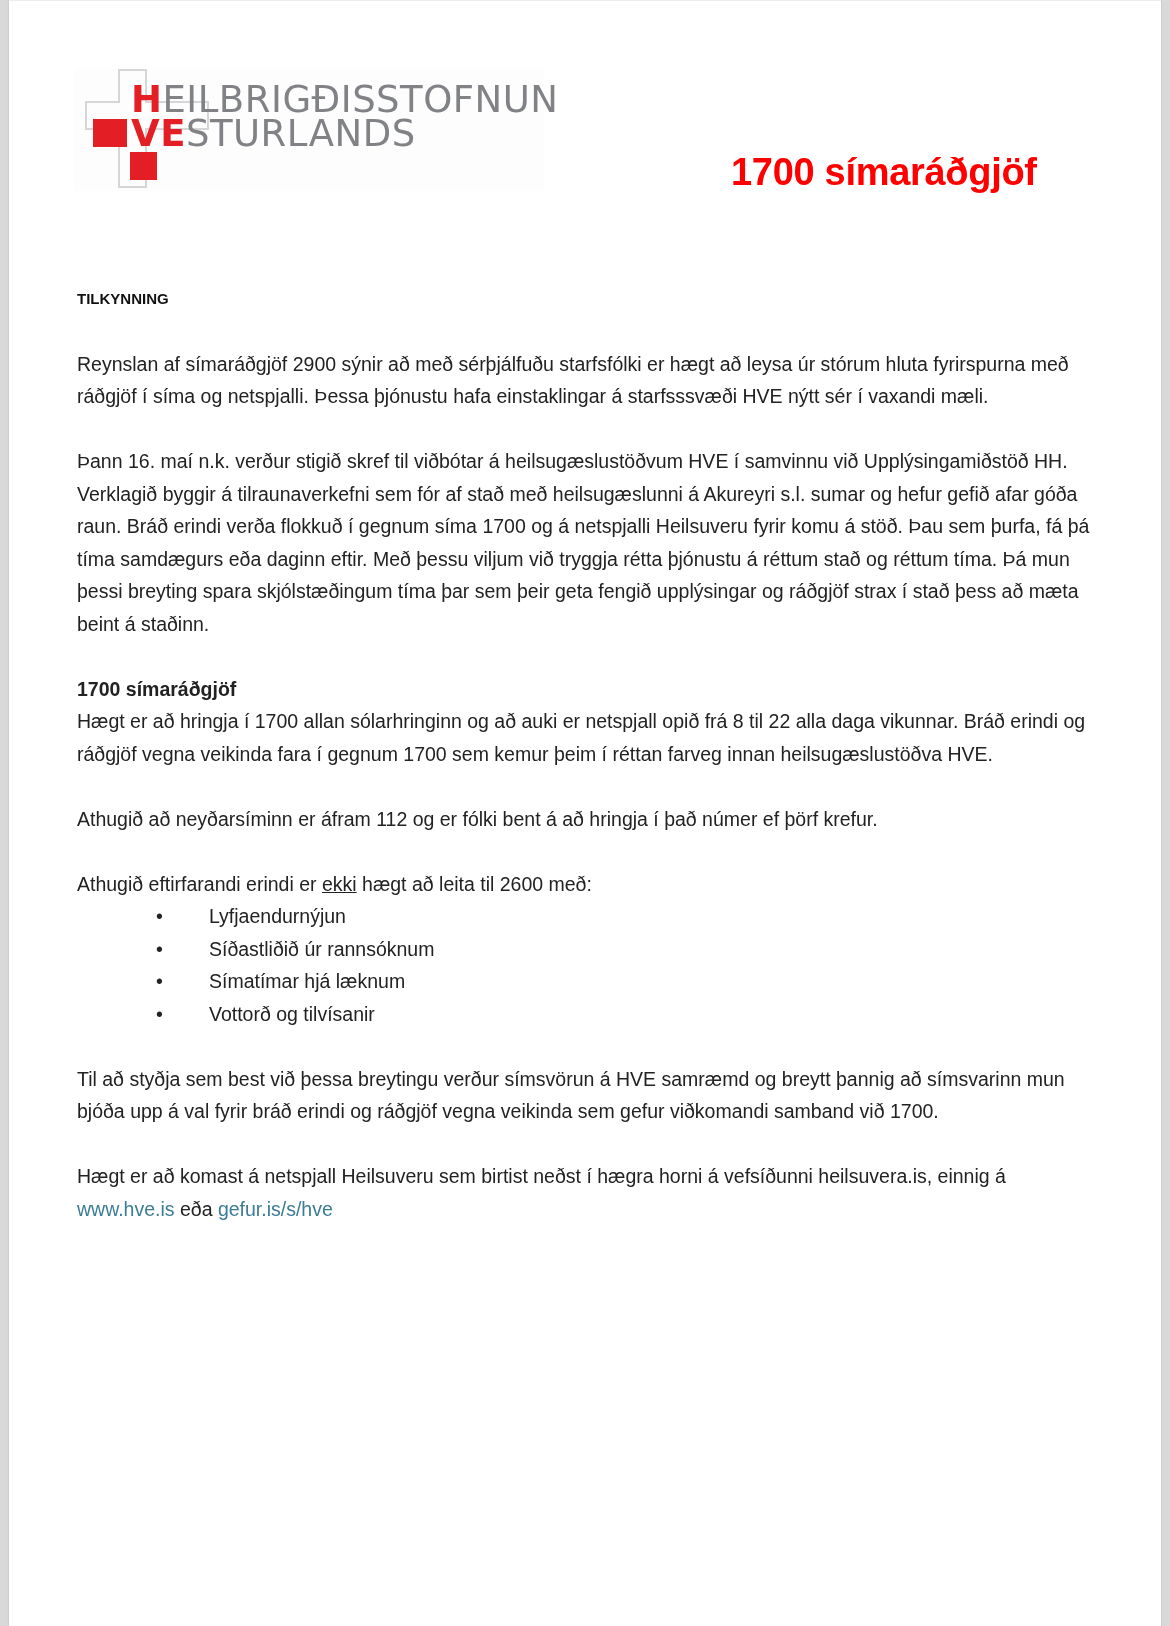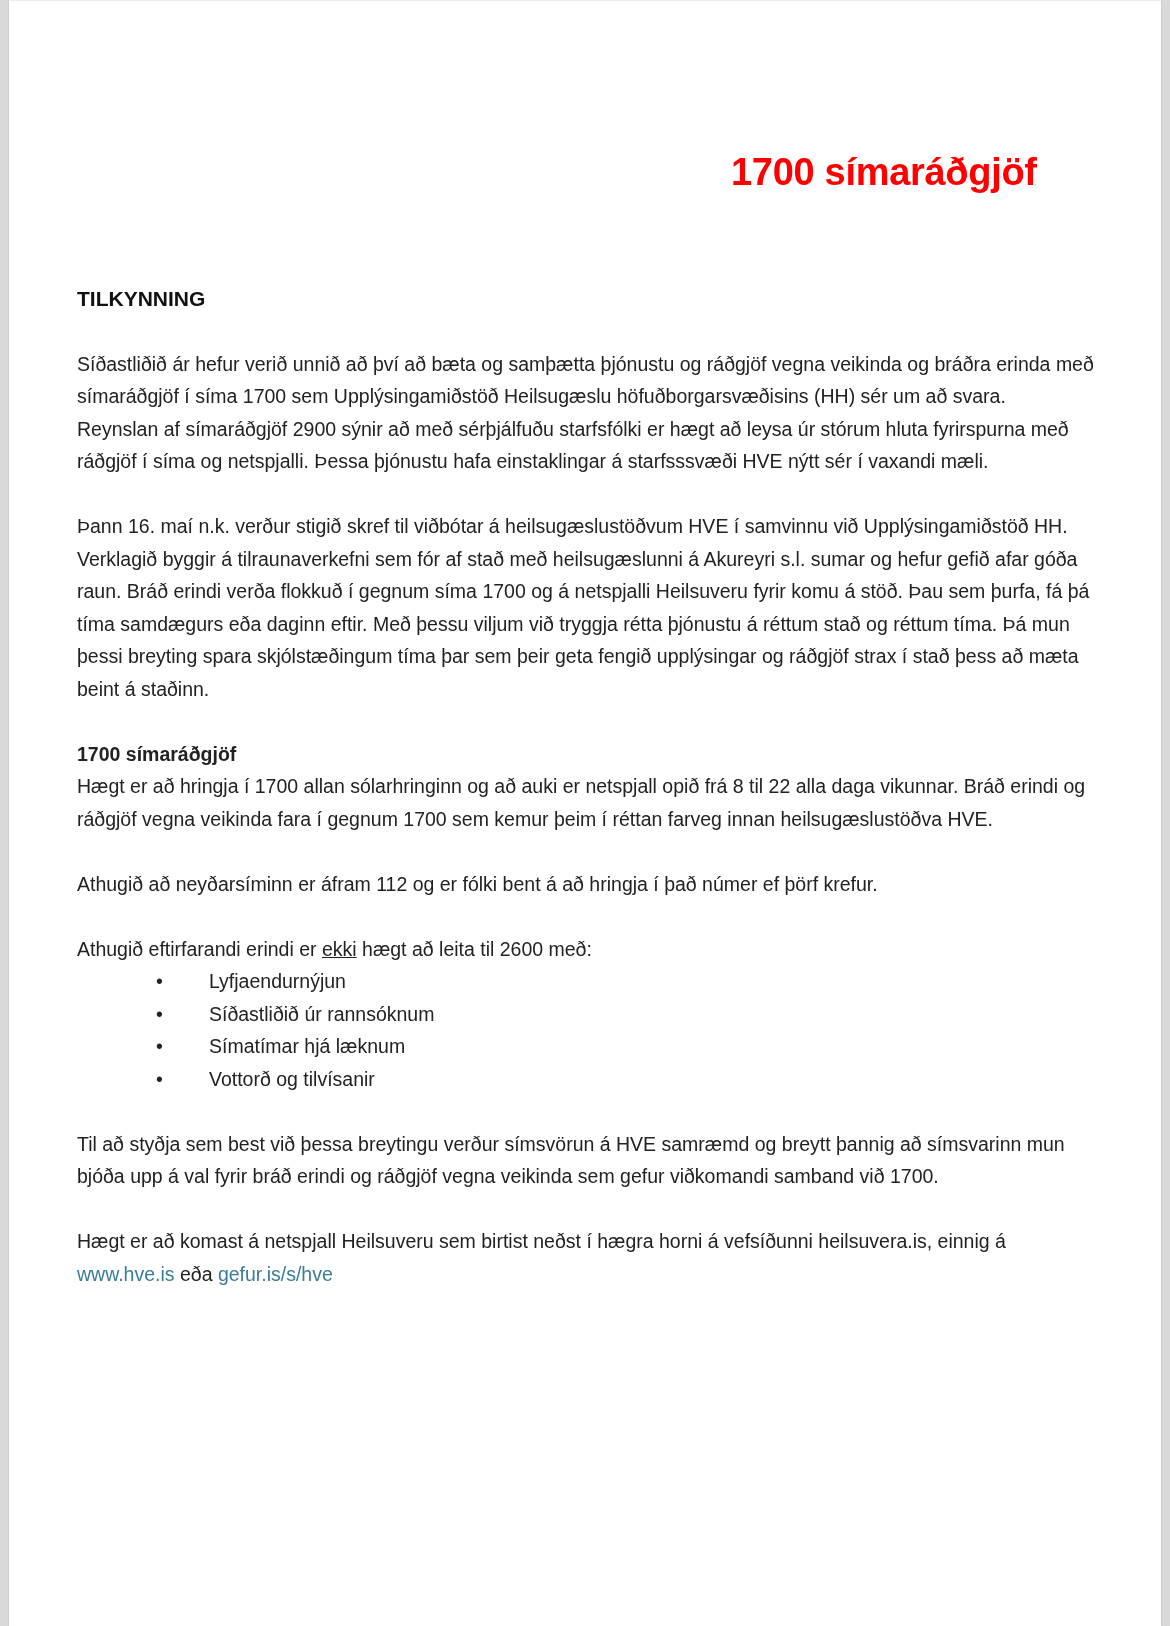--- a/index.html
+++ b/index.html
@@ -74,21 +74,21 @@
     left: 68px;
     top: 282px;
     width: 1030px;
     font-family: "Liberation Sans", sans-serif;
     font-size: 19.5px;
     line-height: 32.5px;
     color: #222222;
   }
   .heading {
     font-weight: bold;
-    font-size: 21px;
+    font-size: 15px;
     color: #111111;
     margin: 0 0 32px 0;
   }
   .para { margin: 0; }
   .gap { height: 32.5px; }
   .subheading { font-weight: bold; margin: 0; color: #222; }
   ul.bullets {
     list-style: none;
     margin: 0;
     padding: 0;
@@ -106,27 +106,39 @@
   .u { text-decoration: underline; }
   a.link {
     color: #3b7c96;
   }
 </style>
 </head>
 <body>
 
 <div class="page">
 
+  <div class="logo">
+    <svg class="cross-outline" viewBox="0 0 126 120">
+      <path d="M35 1 H 62 V 33 H 124 V 60 H 62 V 118 H 35 V 60 H 2 V 33 H 35 Z" fill="none" stroke="#d6d6d6" stroke-width="2"></path>
+    </svg>
+    <div class="logo-line l1">
+      <span class="red">H</span><span>EILBRIGÐISSTOFNUN</span>
+    </div>
+    <div class="logo-line l2">
+      <span class="sq"></span>
+      <span class="red">VE</span><span>STURLANDS</span>
+    </div>
+    <div class="logo-bottom-sq"></div>
+  </div>
 
   <div class="doc-title">1700 símaráðgjöf</div>
 
   <div class="content">
     <div class="heading">TILKYNNING</div>
 
-    <p class="para">Síðastliðið ár hefur verið unnið að því að bæta og samþætta þjónustu og ráðgjöf vegna veikinda og bráðra erinda með símaráðgjöf í síma 1700 sem Upplýsingamiðstöð Heilsugæslu höfuðborgarsvæðisins (HH) sér um að svara.</p>
     <p class="para">Reynslan af símaráðgjöf 2900 sýnir að með sérþjálfuðu starfsfólki er hægt að leysa úr stórum hluta fyrirspurna með ráðgjöf í síma og netspjalli. Þessa þjónustu hafa einstaklingar á starfsssvæði HVE nýtt sér í vaxandi mæli.</p>
     <div class="gap"></div>
     <p class="para">Þann 16. maí n.k. verður stigið skref til viðbótar á heilsugæslustöðvum HVE í samvinnu við Upplýsingamiðstöð HH. Verklagið byggir á tilraunaverkefni sem fór af stað með heilsugæslunni á Akureyri s.l. sumar og hefur gefið afar góða raun. Bráð erindi verða flokkuð í gegnum síma 1700 og á netspjalli Heilsuveru fyrir komu á stöð. Þau sem þurfa, fá þá tíma samdægurs eða daginn eftir.  Með þessu viljum við tryggja rétta þjónustu á réttum stað og réttum tíma. Þá mun þessi breyting spara skjólstæðingum tíma þar sem þeir geta fengið upplýsingar og ráðgjöf strax í stað þess að mæta beint á staðinn.</p>
     <div class="gap"></div>
     <p class="subheading">1700 símaráðgjöf</p>
     <p class="para">Hægt er að hringja í 1700 allan sólarhringinn og að auki er netspjall opið frá 8 til 22 alla daga vikunnar. Bráð erindi og ráðgjöf vegna veikinda fara í gegnum 1700 sem kemur þeim í réttan farveg innan heilsugæslustöðva HVE.</p>
     <div class="gap"></div>
     <p class="para">Athugið að neyðarsíminn er áfram 112 og er fólki bent á að hringja í það númer ef þörf krefur.</p>
     <div class="gap"></div>
     <p class="para"><span>Athugið eftirfarandi erindi er </span><span class="u">ekki</span><span> hægt að leita til 2600 með:</span></p>

